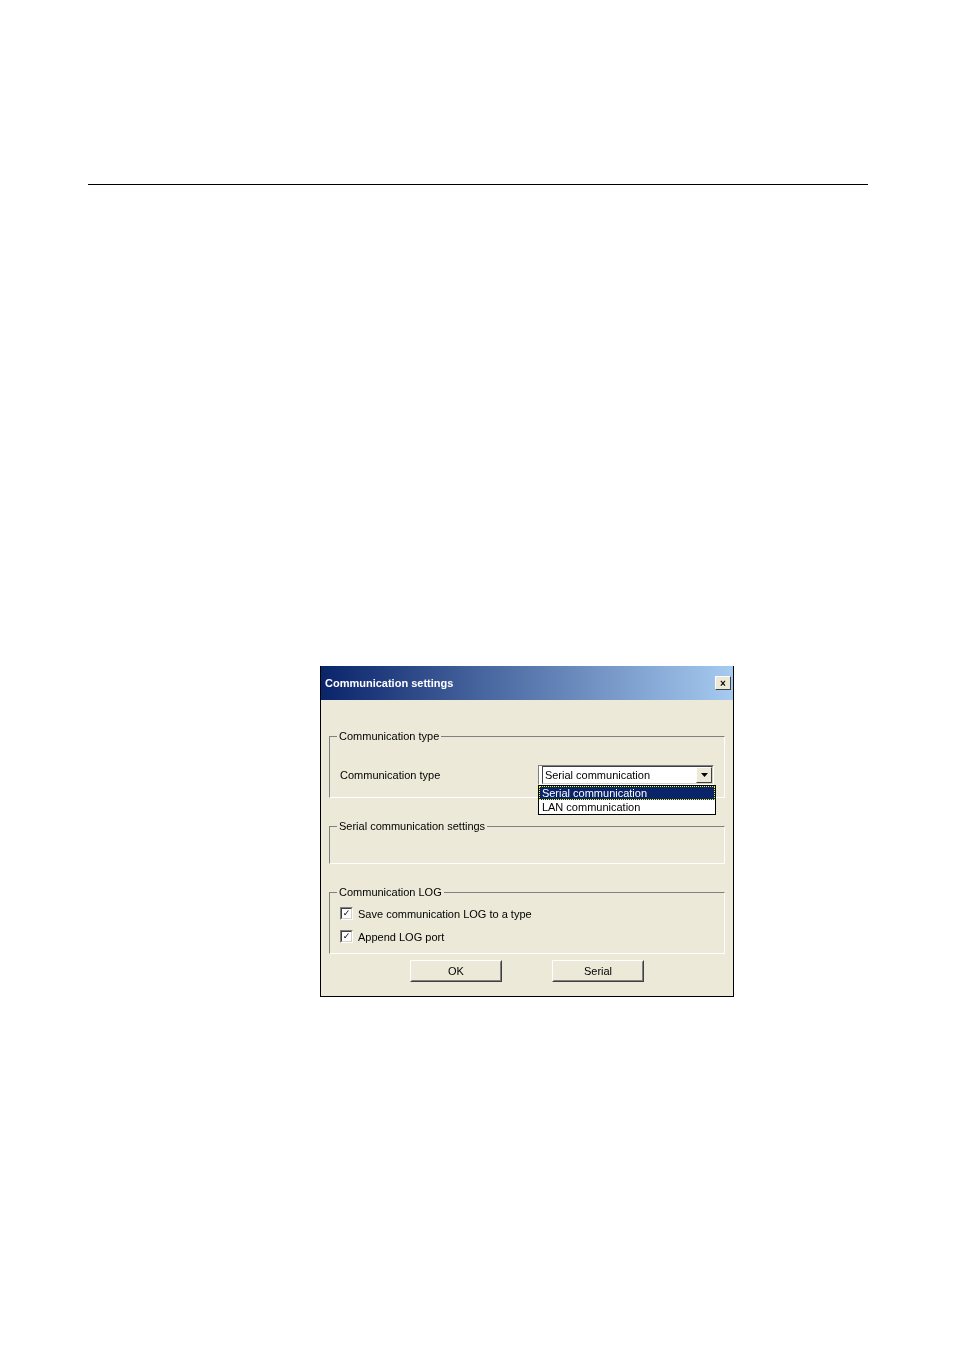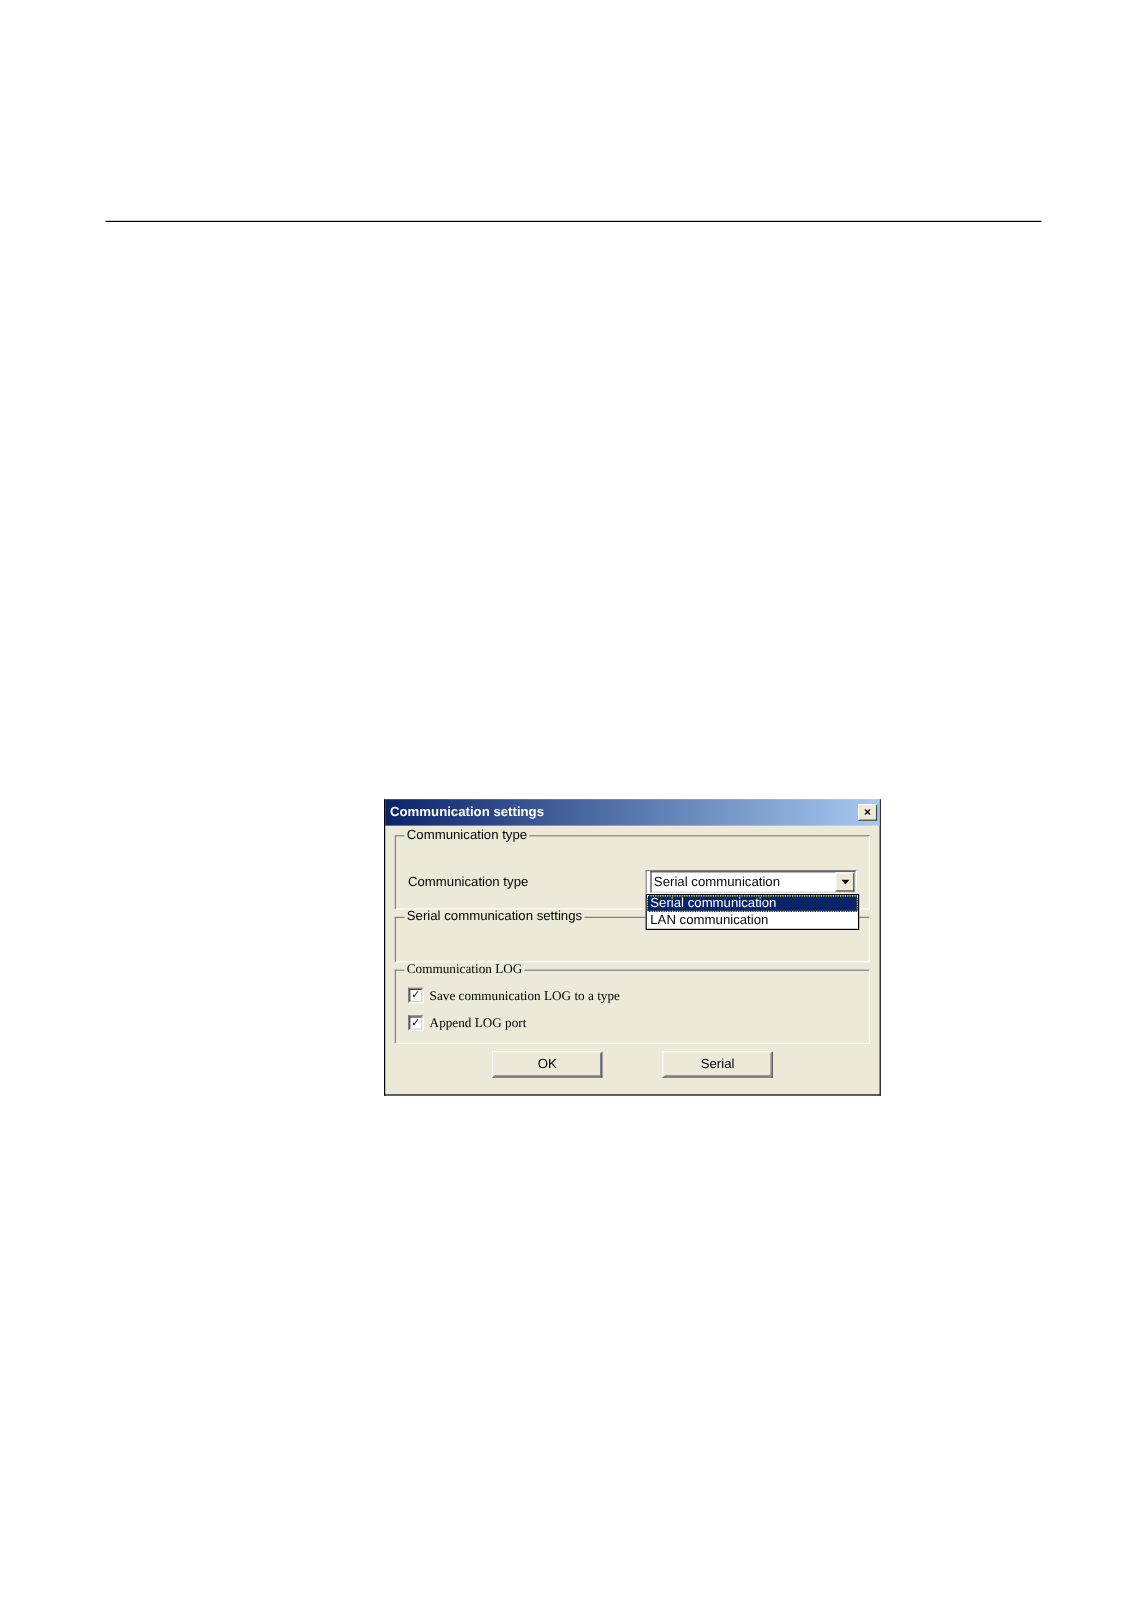--- a/index.html
+++ b/index.html
@@ -18,21 +18,21 @@
     .dialog {
       position: absolute;
       left: 320px;
       top: 666px;
       width: 414px;
       background: #ece9d8;
       border: 1px solid #000000;
       border-top: none;
     }
     .titlebar {
-      height: 22px;
+      height: 34px;
       background: linear-gradient(to right, #0a246a, #a6caf0);
       display: flex;
       align-items: center;
       justify-content: space-between;
       padding: 0 2px 0 4px;
     }
     .titlebar-text {
       color: #ffffff;
       font-weight: bold;
       font-size: 11px;
@@ -55,20 +55,21 @@
     .dialog-body {
       padding: 8px;
     }
     .groupbox {
       border: 1px solid #ffffff;
       border-top-color: #808080;
       border-left-color: #808080;
       position: relative;
       margin-bottom: 6px;
       padding: 18px 10px 12px 10px;
+      margin-top: 28px;
     }
     .groupbox-title {
       position: absolute;
       top: -7px;
       left: 7px;
       background: #ece9d8;
       padding: 0 2px;
       font-size: 11px;
       color: #000000;
     }
@@ -212,21 +213,20 @@
       border-right-color: #808080;
       border-bottom-color: #808080;
       width: 100%;
       height: 100%;
       display: flex;
       align-items: center;
       justify-content: center;
     }
     .groupbox.log {
       padding: 14px 10px 10px 10px;
-      font-family: Liberation Serif, serif;
     }
     .groupbox.log .checkbox-row:first-of-type {
       margin-top: 0;
     }
     .groupbox.log .checkbox-row:nth-of-type(2) {
       margin-top: 10px;
     }
     .hr-line {
       position: absolute;
       left: 88px;

